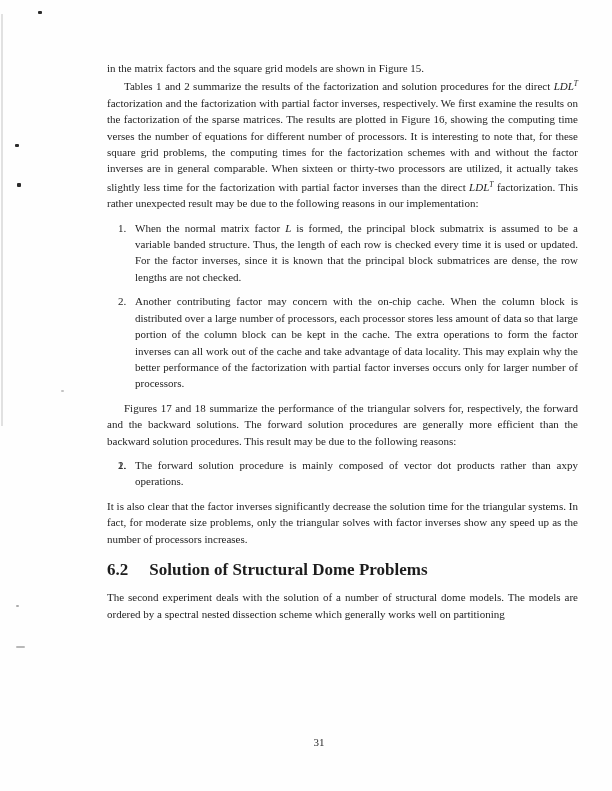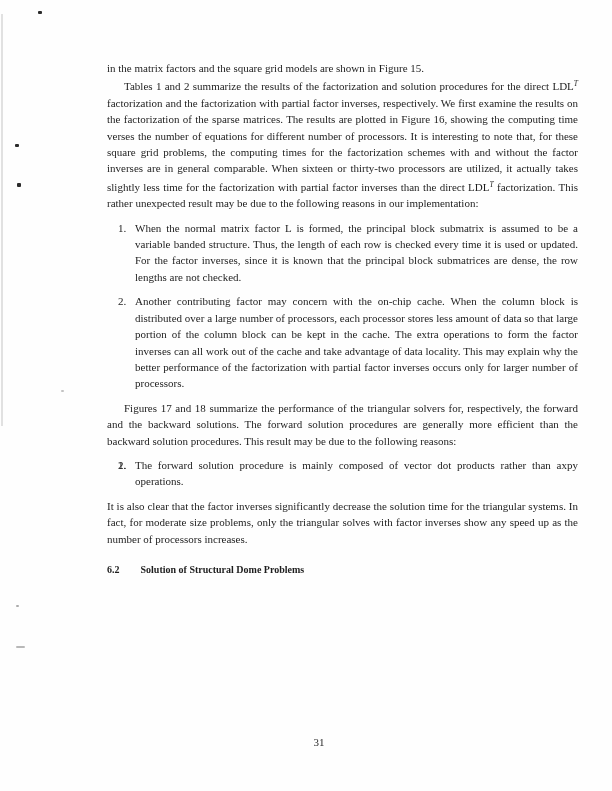--- a/index.html
+++ b/index.html
@@ -21,25 +21,25 @@
     font-size: 11px;
     line-height: 16.4px;
     text-align: justify;
   }
   .para { margin: 0; }
   .indent { text-indent: 17px; }
   .gap-after { margin-bottom: 8px; }
   .num-list { margin: 0; }
   .list-item { position: relative; padding-left: 28px; margin: 8px 0; }
   .list-num { position: absolute; left: 11px; top: 0; }
-  .seg-math { }
+  .seg-math { font-style: italic; }
   .seg-msup { font-style: italic; font-size: 7.5px; vertical-align: 4px; }
   .section-heading {
     margin: 15px 0 11px 0;
-    font-size: 10px;
+    font-size: 17px;
     font-weight: bold;
     text-align: left;
     text-indent: 0;
   }
   .sec-num { margin-right: 21px; }
   .page-number {
     position: absolute;
     top: 736px;
     left: 0;
     right: 0;
@@ -103,18 +103,19 @@
         <span class="list-text"><span>The forward solution procedure is mainly composed of vector dot products rather than axpy operations.</span></span>
       </div>
     </div>
 
     <p class="para"><span>It is also clear that the factor inverses significantly decrease the solution time for the triangular systems.  In fact, for moderate size problems, only the triangular solves with factor inverses show any speed up as the number of processors increases.</span></p>
 
     <h2 class="section-heading">
       <span class="sec-num">6.2</span><span class="sec-title">Solution of Structural Dome Problems</span>
     </h2>
 
+    <p class="para"><span>The second experiment deals with the solution of a number of structural dome models.  The models are ordered by a spectral nested dissection scheme which generally works well on partitioning</span></p>
 
   </div>
 
   <div class="page-number">31</div>
 
 </div>
 
 </body></html>

